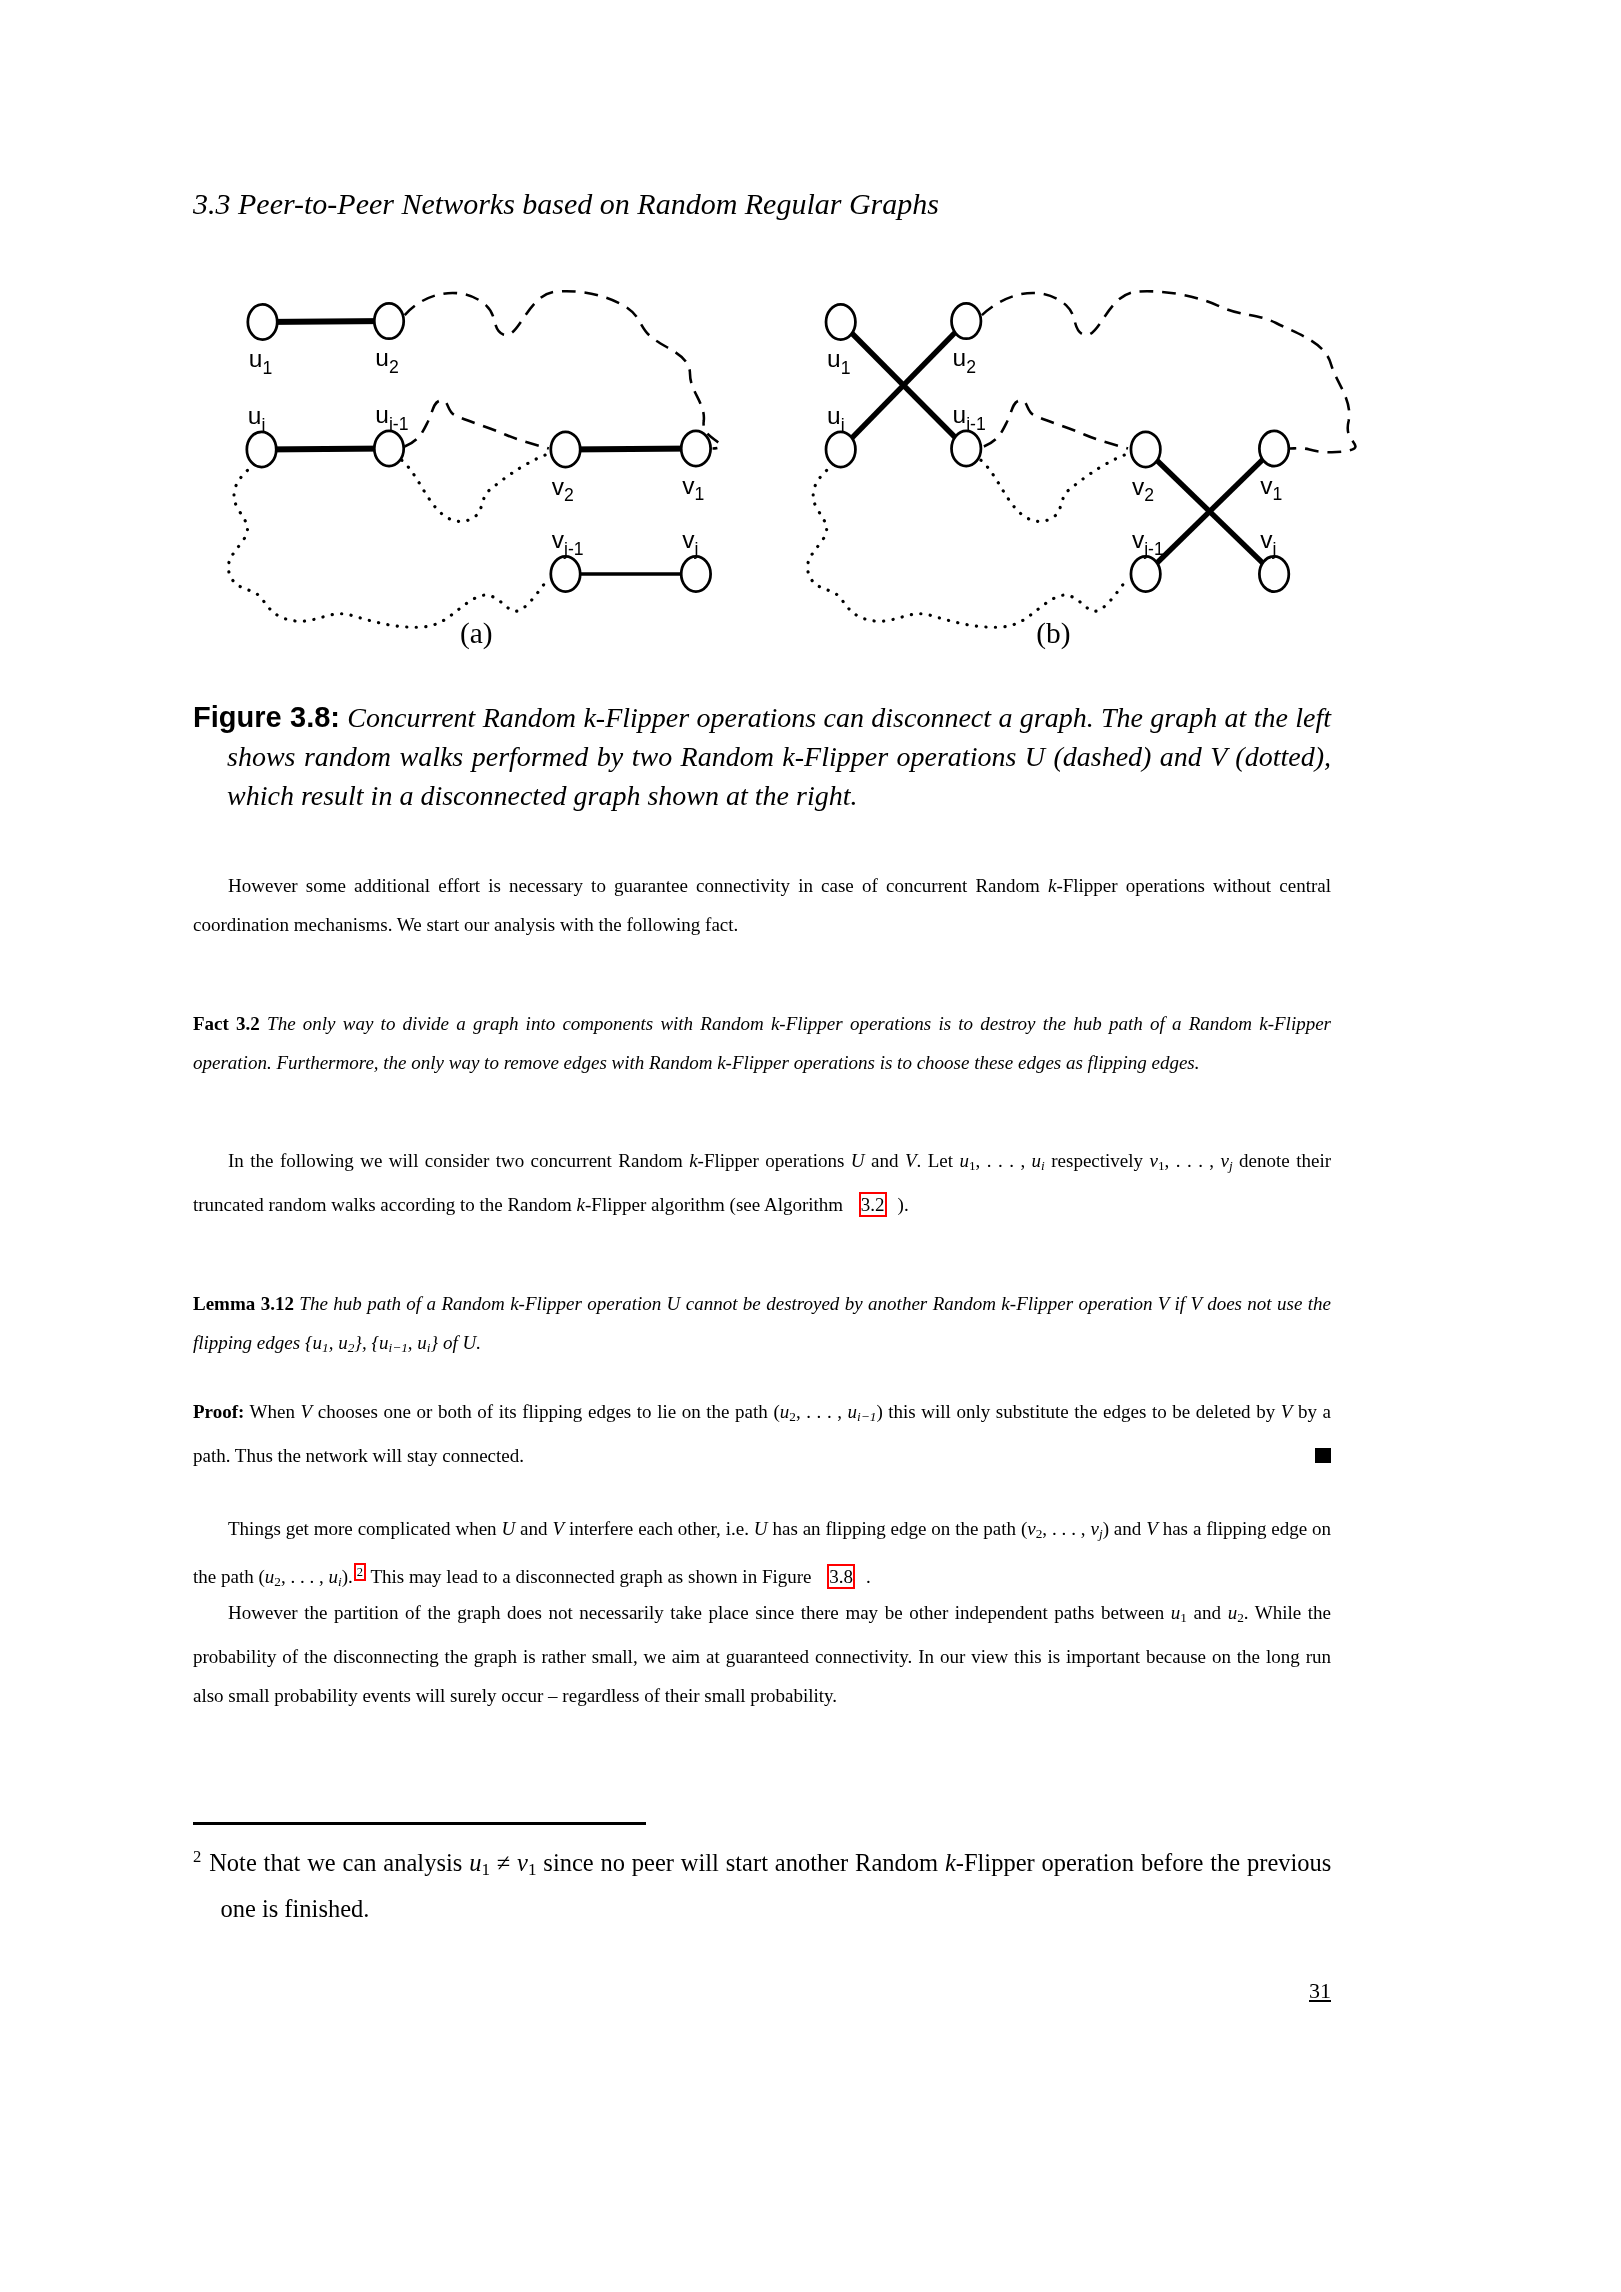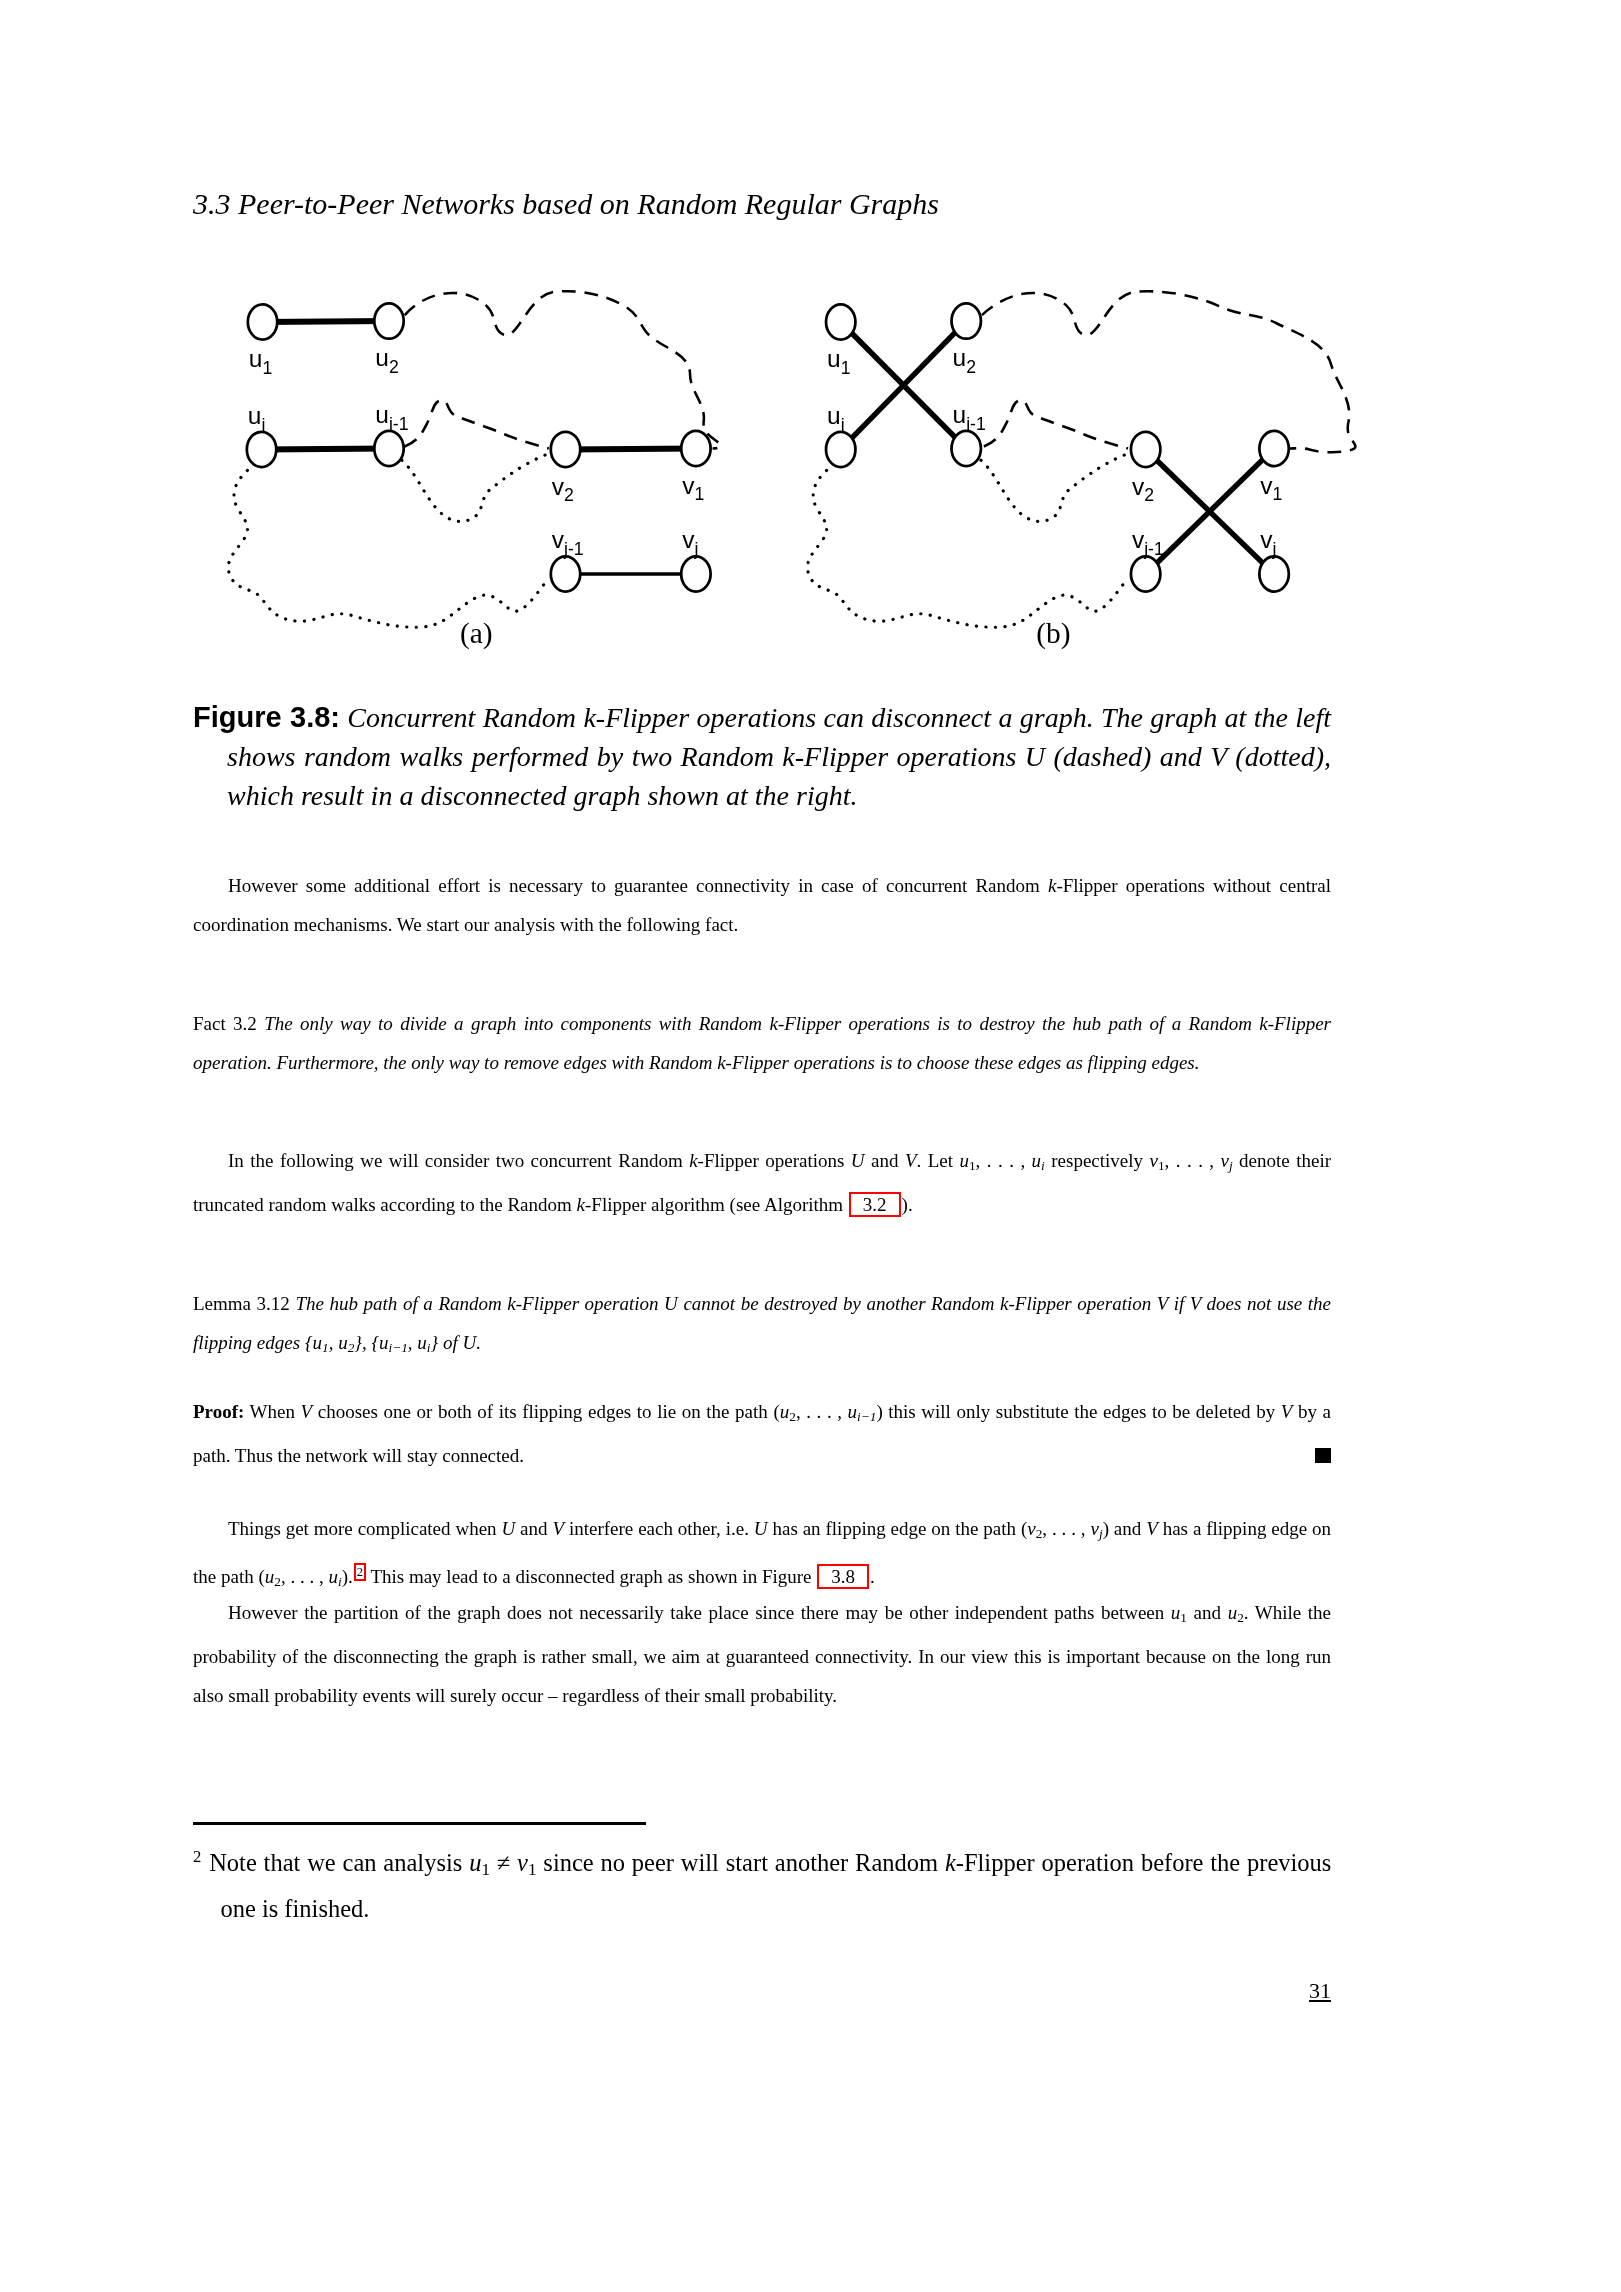--- a/index.html
+++ b/index.html
@@ -17,25 +17,25 @@
   .it{font-style:italic;}
   .p1{top:866px;} .fact{top:1004px;} .p2{top:1141px;} .lemma{top:1284px;}
   .proof{top:1392px;} .p3{top:1509px;} .p4{top:1593px;}
   .fnrule{top:1822px;left:193px;width:453px;height:2.9px;background:#000;}
   .footnote{top:1837px;left:193px;width:1111px;padding-left:27.4px;text-indent:-27.4px;
             font-size:24.5px;line-height:39px;text-align:justify;}
   .pagenum{top:1978px;left:193px;width:1138px;text-align:right;font-size:22px;text-decoration:underline;}
   
   .seg-i,.seg-m{font-style:italic;}
   .seg-b{font-weight:bold;}
-  .seg-bu{font-weight:normal;font-style:normal;margin-top:8px;}
+  .seg-bu{font-weight:bold;font-style:normal;margin-top:8px;}
   .seg-caplabel{font-family:"Liberation Sans",sans-serif;font-weight:bold;font-style:normal;font-size:29px;}
   .seg-sub{font-size:0.7em;vertical-align:-0.22em;}
   .seg-isub{font-size:0.7em;vertical-align:-0.22em;font-style:italic;}
-  .seg-ref{border:2.5px solid #f00;padding:0 12px;margin:0 1px;}
+  .seg-ref{border:2.5px solid #f00;padding:0 0;margin:0 11px;}
   .seg-supref{vertical-align:super;font-size:0.66em;border:2.5px solid #f00;padding:0 1px;margin-left:1px;}
   .seg-fnmark{vertical-align:super;font-size:0.68em;margin-right:7.8px;}
   .seg-qed{float:right;width:15.7px;height:15.7px;background:#000;margin-top:11.8px;}
   
   .edge{stroke:#000;}
   .node{fill:#fff;stroke:#000;stroke-width:2.8px;}
   .curve-dashed{fill:none;stroke:#000;stroke-width:2.6px;stroke-dasharray:14 9;}
   .curve-dotted{fill:none;stroke:#000;stroke-width:3.2px;stroke-dasharray:0.2 9.5;stroke-linecap:round;}
   .nlabel{font-family:"Liberation Sans",sans-serif;font-size:25px;fill:#000;}
   .ntag{font-family:"Liberation Serif",serif;font-size:30px;fill:#000;}

